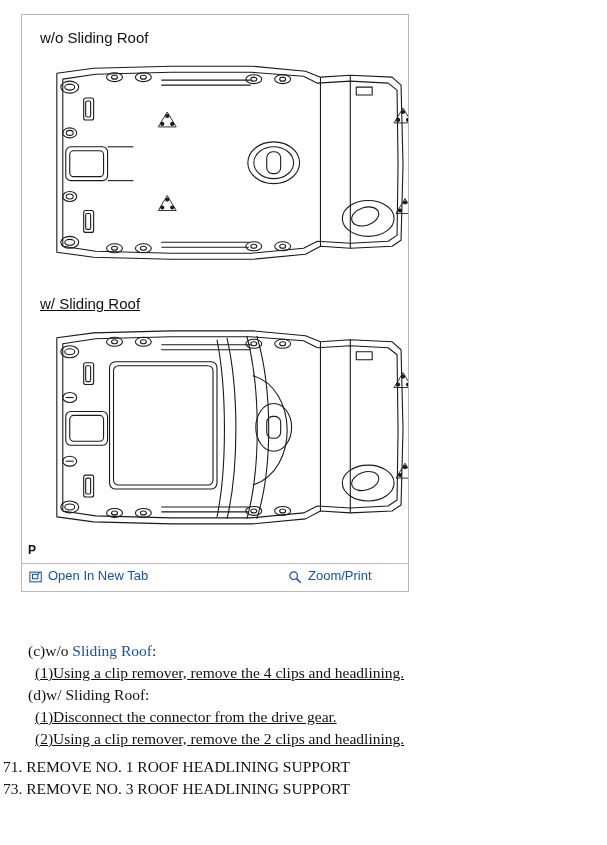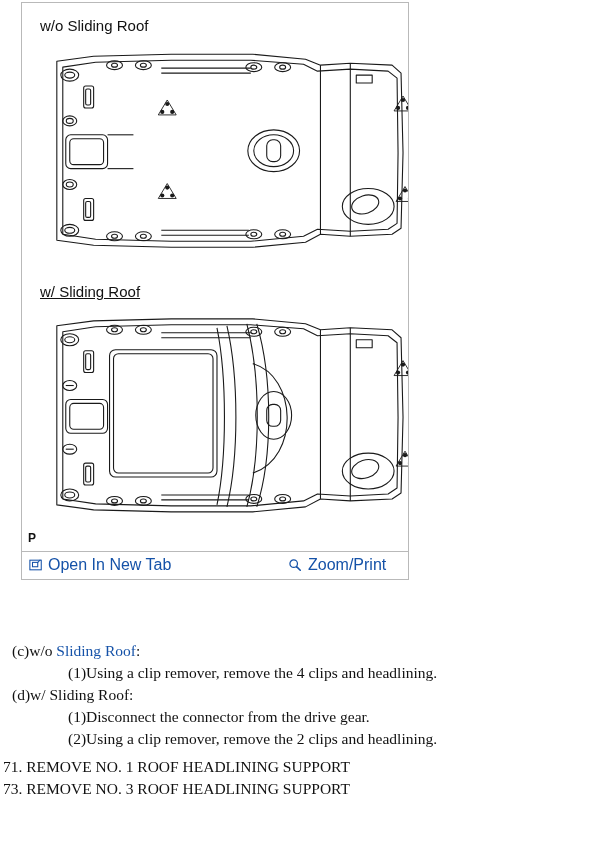--- a/index.html
+++ b/index.html
@@ -14,21 +14,21 @@
     position: relative;
     width: 607px;
     height: 845px;
     overflow: hidden;
   }
 
   
   .figure-panel {
     position: absolute;
     left: 21px;
-    top: 2px;
+    top: 14px;
     width: 388px;
     height: 578px;
     border: 1px solid #b9b9b9;
     background: #ffffff;
     box-sizing: border-box;
   }
   .fig-caption {
     position: absolute;
     font-family: "Liberation Sans", sans-serif;
     font-size: 15px;
@@ -61,21 +61,21 @@
     bottom: 0;
     width: 100%;
     height: 28px;
     border-top: 1px solid #b9b9b9;
     background: #ffffff;
     box-sizing: border-box;
   }
   .tool-link {
     position: absolute;
     top: 4px;
-    font-size: 16px;
+    font-size: 13px;
     color: #1552a8;
     text-decoration: none;
     white-space: nowrap;
     cursor: pointer;
   }
   .tool-open { left: 26px; }
   .tool-zoom { left: 286px; }
   .tool-icon {
     position: absolute;
     top: 6px;
@@ -92,22 +92,22 @@
     top: 640px;
     width: 607px;
     font-family: "Liberation Serif", serif;
     color: #111111;
   }
   .line {
     font-size: 15.5px;
     line-height: 22px;
     white-space: pre;
   }
-  .ind-1 { padding-left: 12px; }
-  .ind-2 { padding-left: 68px; }
+  .ind-1 { padding-left: 28px; }
+  .ind-2 { padding-left: 35px; text-decoration: underline; }
   .ind-num { padding-left: 3px; }
   .link-blue { color: #1552a8; }
   .steps { margin-top: 6px; }
 </style>
 </head>
 <body>
 
 <div class="page">
 
   <div class="figure-panel">

